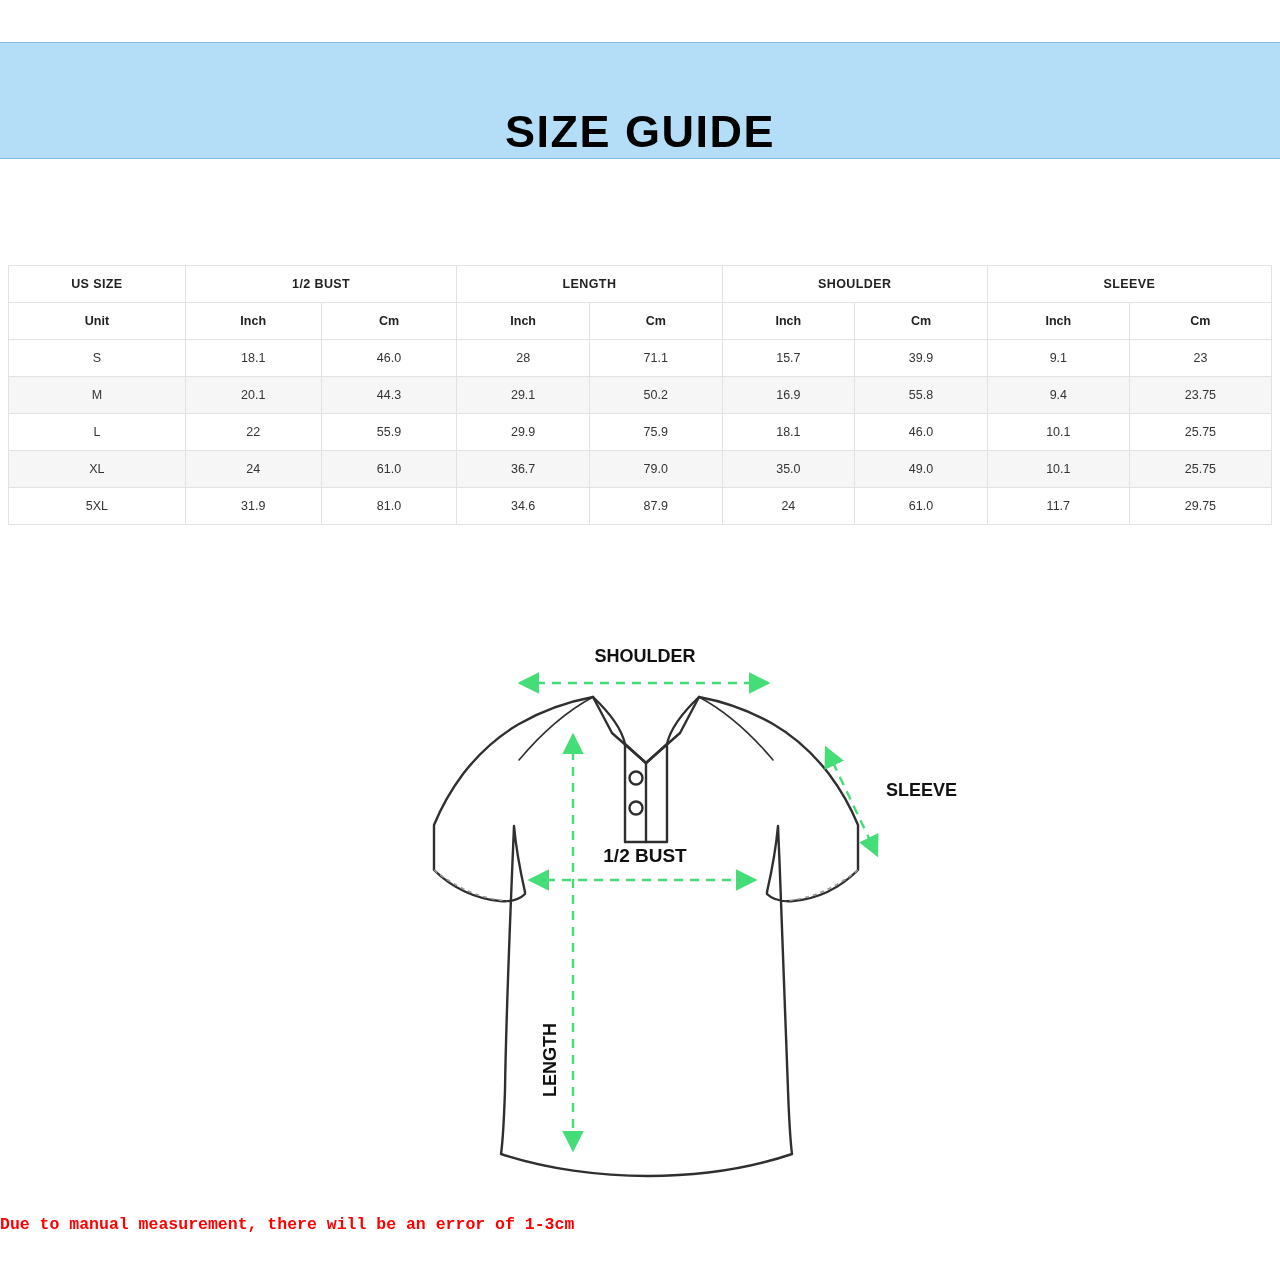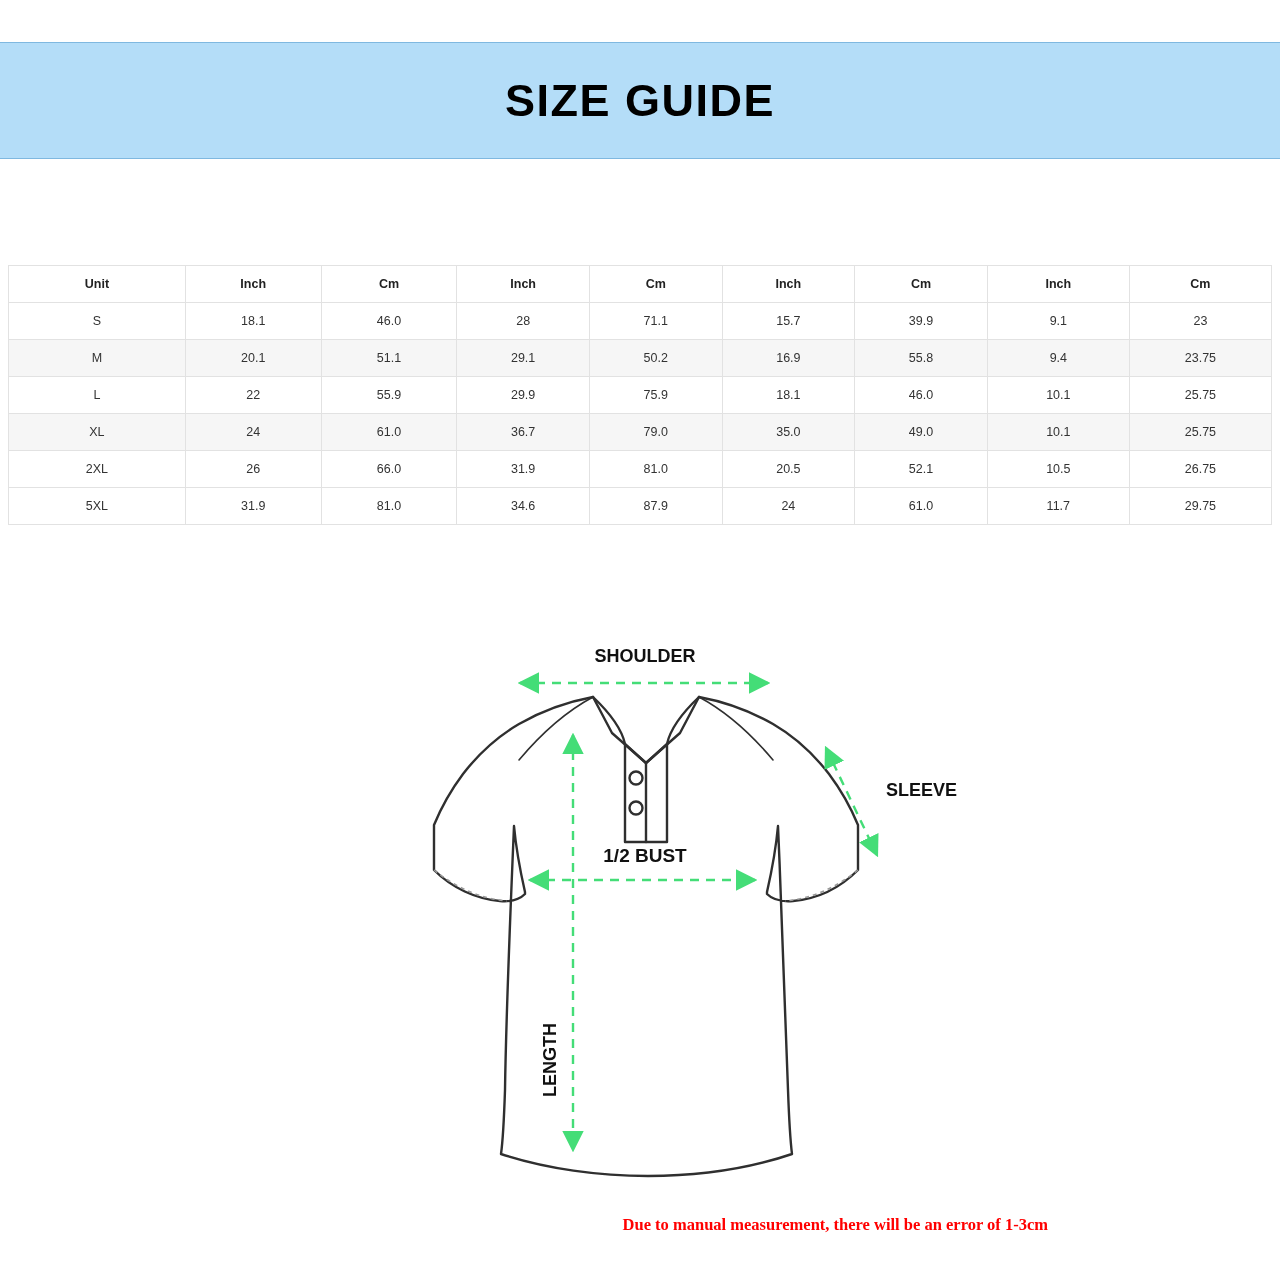--- a/index.html
+++ b/index.html
@@ -20,21 +20,21 @@
   .banner {
     position: absolute;
     left: 0;
     top: 42px;
     width: 1280px;
     height: 117px;
     background: #b4ddf8;
     border-top: 1px solid #7fb8e0;
     border-bottom: 1px solid #7fb8e0;
     display: flex;
-    align-items: center;
+    align-items: flex-end;
     justify-content: center;
     box-sizing: border-box;
   }
   .banner-title {
     font-size: 45px;
     font-weight: bold;
     letter-spacing: 1.5px;
     color: #000000;
     font-family: "Liberation Sans", sans-serif;
   }
@@ -93,25 +93,25 @@
     height: 580px;
   }
   .illu svg { display: block; }
 
   
   .footnote {
     position: absolute;
     left: 0;
     top: 1215px;
     width: 1048px;
-    text-align: right;
+    text-align: left;
     font-size: 16.5px;
     font-weight: bold;
     color: #ff0000;
-    font-family: Liberation Serif, serif;
+    font-family: Liberation Mono, monospace;
   }
 </style>
 </head>
 <body>
 
 <div class="banner">
   <div class="banner-title">SIZE GUIDE</div>
 </div>
 
 <div class="table-wrap">
@@ -122,20 +122,27 @@
         <col style="width:10.75%">
       <col style="width:10.5%">
         <col style="width:10.5%">
       <col style="width:10.5%">
         <col style="width:10.5%">
       <col style="width:11.25%">
         <col style="width:11.25%">
     </colgroup>
     <thead>
       <tr>
+        <th class="group-head">US SIZE</th>
+        <th class="group-head" colspan="2">1/2 BUST</th>
+        <th class="group-head" colspan="2">LENGTH</th>
+        <th class="group-head" colspan="2">SHOULDER</th>
+        <th class="group-head" colspan="2">SLEEVE</th>
+      </tr>
+      <tr>
         <th class="unit-head">Unit</th>
         <th class="unit-head">Inch</th>
         <th class="unit-head">Cm</th>
         <th class="unit-head">Inch</th>
         <th class="unit-head">Cm</th>
         <th class="unit-head">Inch</th>
         <th class="unit-head">Cm</th>
         <th class="unit-head">Inch</th>
         <th class="unit-head">Cm</th>
       </tr>
@@ -148,21 +155,21 @@
         <td>28</td>
         <td>71.1</td>
         <td>15.7</td>
         <td>39.9</td>
         <td>9.1</td>
         <td>23</td>
       </tr>
       <tr class="alt">
         <td class="size-label">M</td>
         <td>20.1</td>
-        <td>51.1</td>
+        <td>44.3</td>
         <td>29.1</td>
         <td>50.2</td>
         <td>16.9</td>
         <td>55.8</td>
         <td>9.4</td>
         <td>23.75</td>
       </tr>
       <tr>
         <td class="size-label">L</td>
         <td>22</td>
@@ -177,31 +184,20 @@
       <tr class="alt">
         <td class="size-label">XL</td>
         <td>24</td>
         <td>61.0</td>
         <td>36.7</td>
         <td>79.0</td>
         <td>35.0</td>
         <td>49.0</td>
         <td>10.1</td>
         <td>25.75</td>
-      </tr>
-      <tr>
-        <td class="size-label">2XL</td>
-        <td>26</td>
-        <td>66.0</td>
-        <td>31.9</td>
-        <td>81.0</td>
-        <td>20.5</td>
-        <td>52.1</td>
-        <td>10.5</td>
-        <td>26.75</td>
       </tr>
       <tr>
         <td class="size-label">5XL</td>
         <td>31.9</td>
         <td>81.0</td>
         <td>34.6</td>
         <td>87.9</td>
         <td>24</td>
         <td>61.0</td>
         <td>11.7</td>

